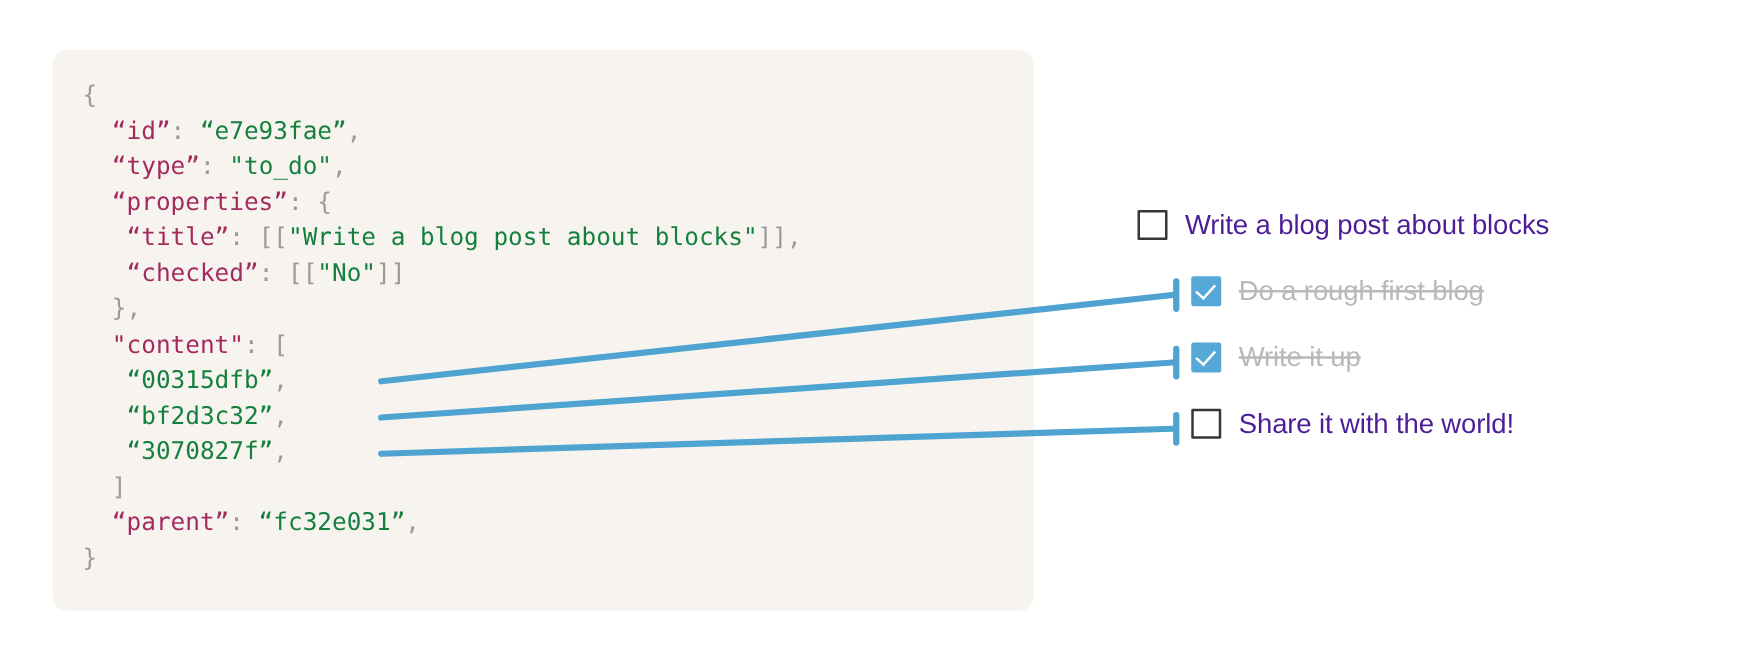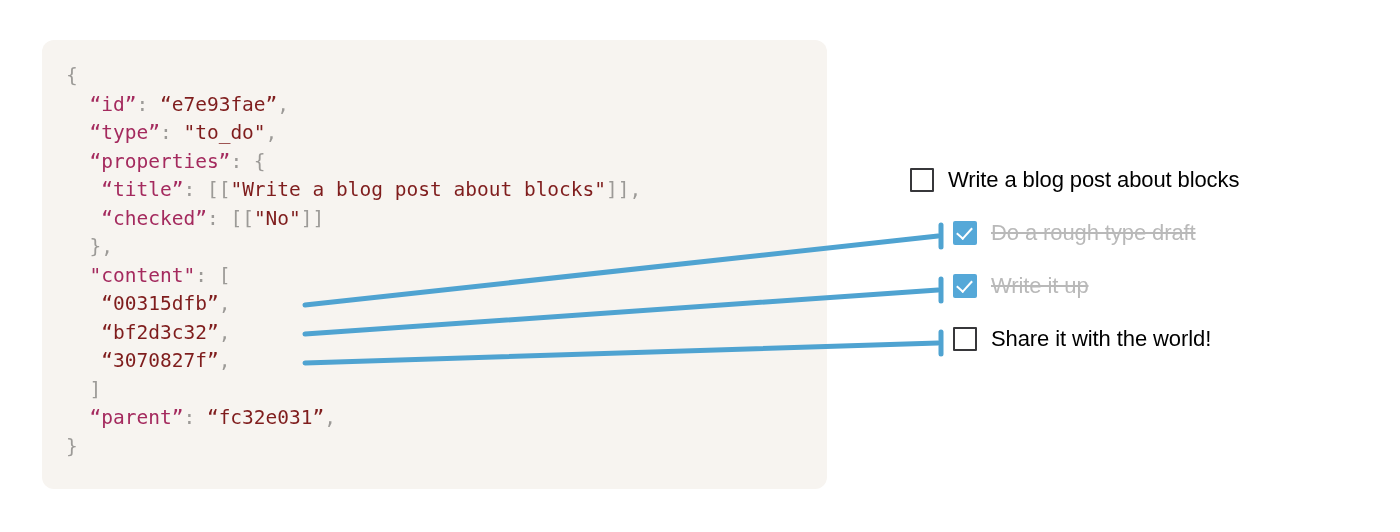--- a/index.html
+++ b/index.html
@@ -34,21 +34,21 @@
     font-family: "DejaVu Sans Mono", "Liberation Mono", monospace;
     font-size: 19.5px;
     line-height: 28.5px;
     white-space: pre;
   }
   .code-line {
     white-space: pre;
     height: 28.5px;
   }
   .tok-key   { color: #a42a5e; text-align: right; }
-  .tok-str   { color: #7f1d1d; }
+  .tok-str   { color: #15803d; }
   .tok-punc  { color: #9c9a97; }
 
   
   #connectors {
     position: absolute;
     left: 0;
     top: 0;
     width: 1400px;
     height: 532px;
     pointer-events: none;
@@ -94,21 +94,21 @@
     top: 3px;
     width: 7px;
     height: 13px;
     border: solid #ffffff;
     border-width: 0 2.6px 2.6px 0;
     transform: rotate(42deg);
   }
   .todo-label {
     font-family: "Liberation Sans", sans-serif;
     font-size: 22px;
-    color: #000000;
+    color: #4c1d95;
     letter-spacing: -0.1px;
     white-space: nowrap;
   }
   .todo-item.done .todo-label {
     color: #b9b9b9;
     text-decoration: line-through;
     text-decoration-thickness: 1.6px;
   }
   
   .todo-item.child { margin-left: 43px; }
@@ -137,21 +137,21 @@
       </g>
     </svg>
 
   <div id="todo-list">
       <div class="todo-item">
         <span class="checkbox unchecked"></span>
         <span class="todo-label">Write a blog post about blocks</span>
       </div>
       <div class="todo-item done child">
         <span class="checkbox checked"></span>
-        <span class="todo-label">Do a rough type draft</span>
+        <span class="todo-label">Do a rough first blog</span>
       </div>
       <div class="todo-item done child">
         <span class="checkbox checked"></span>
         <span class="todo-label">Write it up</span>
       </div>
       <div class="todo-item child">
         <span class="checkbox unchecked"></span>
         <span class="todo-label">Share it with the world!</span>
       </div>
     </div>

